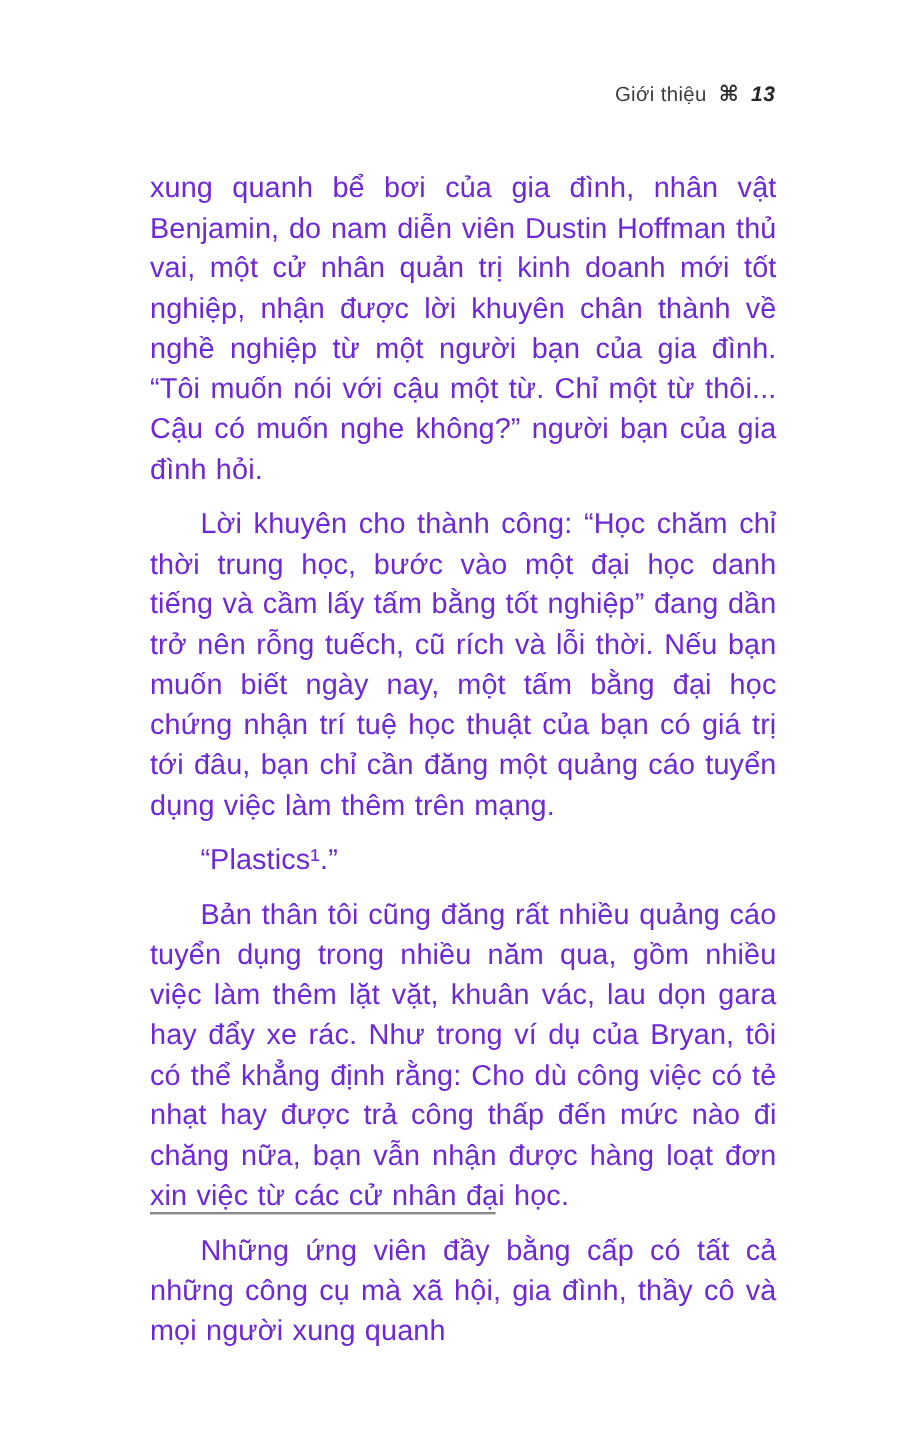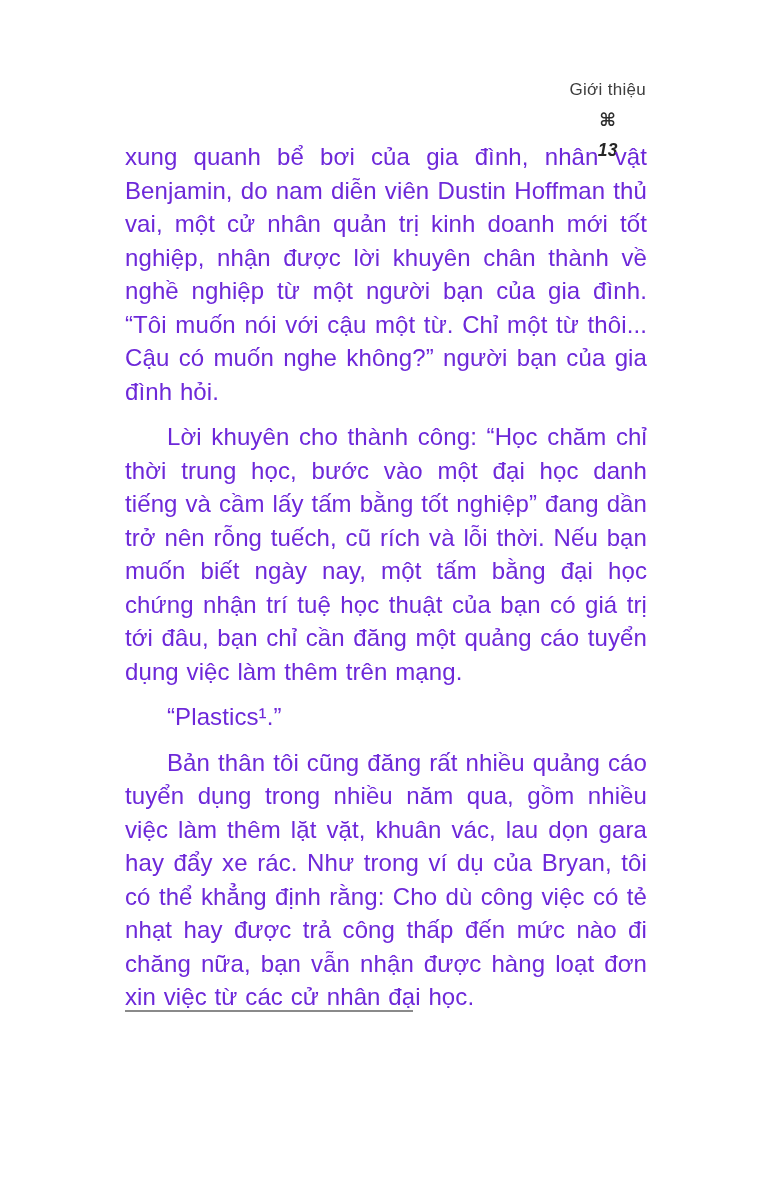--- a/index.html
+++ b/index.html
@@ -13,29 +13,28 @@
     overflow: hidden;
   }
   .page {
     width: 758px;
     height: 1200px;
     background: #ffffff;
     position: relative;
   }
   .page-header {
     position: absolute;
-    top: 80px;
+    top: 68px;
     right: 112px;
     font-size: 17px;
     letter-spacing: 0.3px;
     color: #3d3d3d;
     display: flex;
     align-items: center;
     gap: 9px;
-    flex-direction: column;
   }
   .page-header .cmd-sep {
     font-size: 18px;
     color: #2e2e2e;
     font-weight: 600;
     padding: 0 1px;
   }
   .page-header .pagenum {
     font-weight: 700;
     color: #262626;
@@ -90,19 +89,20 @@
     <span>Giới thiệu</span>
     <span class="cmd-sep">⌘</span>
     <span class="pagenum">13</span>
   </header>
 
   <main class="page-body" id="body-paragraphs">
       <p>xung quanh bể bơi của gia đình, nhân vật Benjamin, do nam diễn viên Dustin Hoffman thủ vai, một cử nhân quản trị kinh doanh mới tốt nghiệp, nhận được lời khuyên chân thành về nghề nghiệp từ một người bạn của gia đình. “Tôi muốn nói với cậu một từ. Chỉ một từ thôi... Cậu có muốn nghe không?” người bạn của gia đình hỏi.</p>
       <p class="indent">Lời khuyên cho thành công: “Học chăm chỉ thời trung học, bước vào một đại học danh tiếng và cầm lấy tấm bằng tốt nghiệp” đang dần trở nên rỗng tuếch, cũ rích và lỗi thời. Nếu bạn muốn biết ngày nay, một tấm bằng đại học chứng nhận trí tuệ học thuật của bạn có giá trị tới đâu, bạn chỉ cần đăng một quảng cáo tuyển dụng việc làm thêm trên mạng.</p>
       <p class="indent">“Plastics¹.”</p>
       <p class="indent">Bản thân tôi cũng đăng rất nhiều quảng cáo tuyển dụng trong nhiều năm qua, gồm nhiều việc làm thêm lặt vặt, khuân vác, lau dọn gara hay đẩy xe rác. Như trong ví dụ của Bryan, tôi có thể khẳng định rằng: Cho dù công việc có tẻ nhạt hay được trả công thấp đến mức nào đi chăng nữa, bạn vẫn nhận được hàng loạt đơn xin việc từ các cử nhân đại học.</p>
+      <p class="indent">Những ứng viên đầy bằng cấp có tất cả những công cụ mà xã hội, gia đình, thầy cô và mọi người xung quanh</p>
     </main>
 
   <footer class="footnote-area">
     <div class="fn-divider"></div>
   </footer>
 
 </div>
 
 </body></html>

